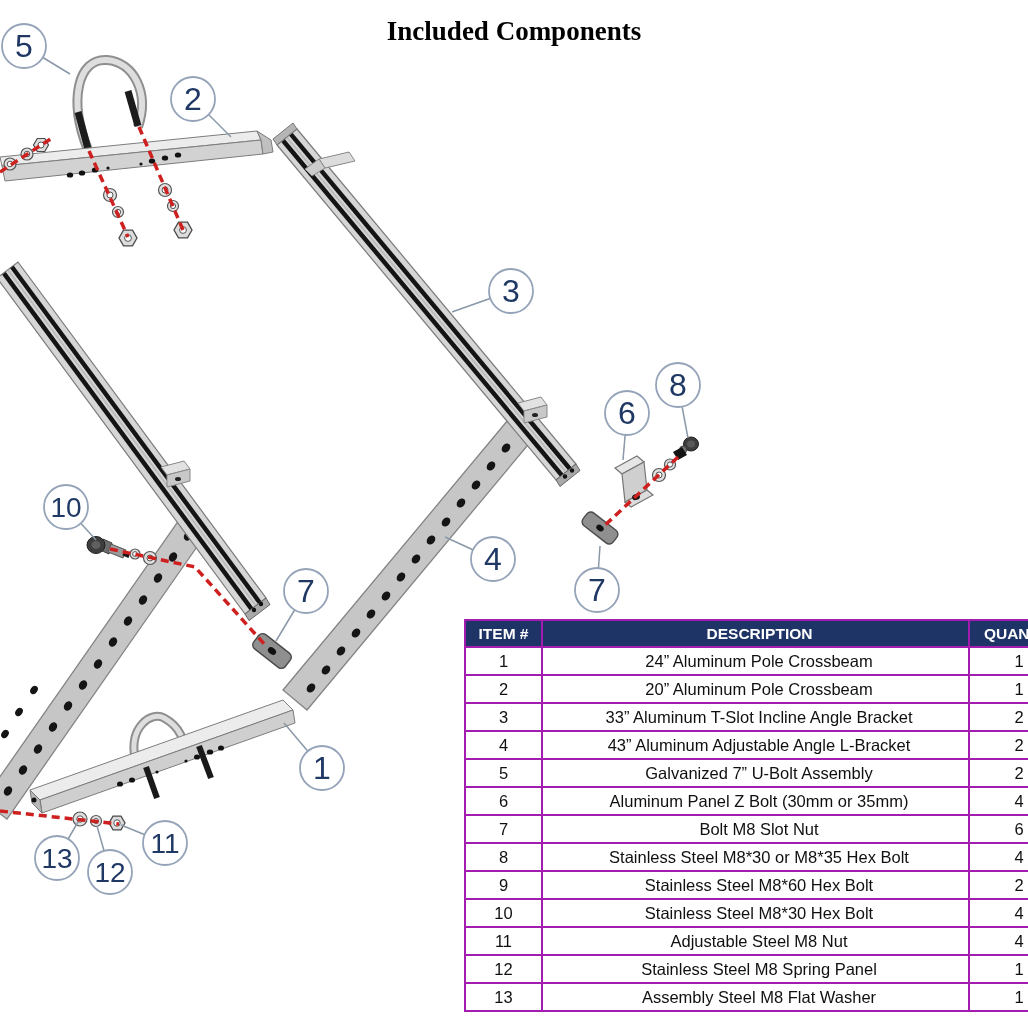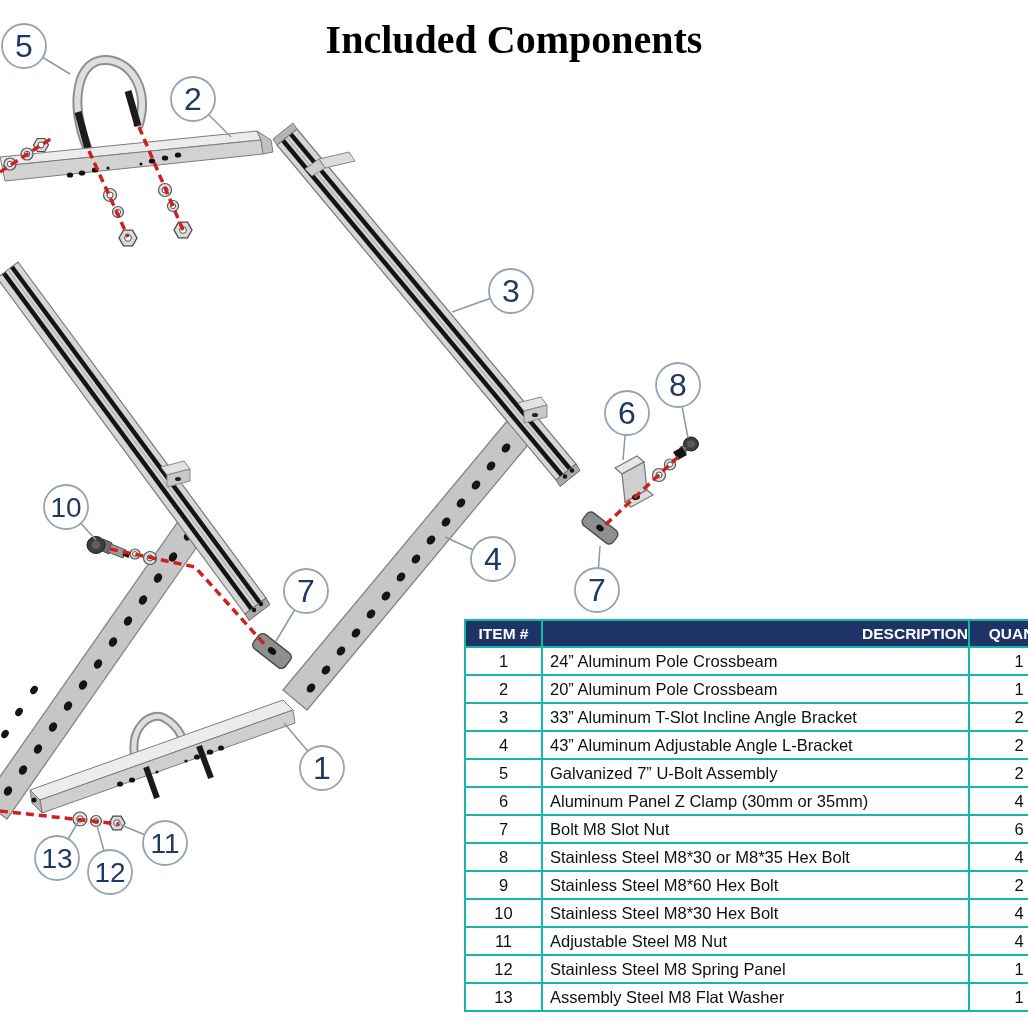--- a/index.html
+++ b/index.html
@@ -1,28 +1,28 @@
 <!DOCTYPE html>
 <html><head>
 <meta charset="utf-8">
 <style>
   html,body{margin:0;padding:0;background:#fff;}
   .page{position:relative;width:1028px;height:1028px;background:#ffffff;overflow:hidden;
         font-family:"Liberation Sans",sans-serif;}
   .title{position:absolute;top:16px;left:0;width:1028px;text-align:center;
-         font-family:"Liberation Serif",serif;font-weight:bold;font-size:40px;color:#000;}
+         font-family:"Liberation Serif",serif;font-weight:bold;font-size:27px;color:#000;}
   svg.diagram{position:absolute;left:0;top:0;width:1028px;height:1028px;}
   table.components{position:absolute;left:464px;top:619px;border-collapse:collapse;
         table-layout:fixed;width:604px;background:#fff;}
-  table.components th,table.components td{border:2px solid #14b8a6;white-space:nowrap;overflow:visible;}
+  table.components th,table.components td{border:2px solid #a21caf;white-space:nowrap;overflow:visible;}
   table.components thead th{background:#1e3466;color:#ffffff;font-weight:bold;font-size:15.5px;
-        height:25px;text-align:right;padding:0 0 0 8px;}
+        height:25px;text-align:center;padding:0 0 0 8px;}
   table.components thead th.item-col{text-align:center;padding:0;}
   table.components thead th.qty-col{padding-left:9px;}
-  table.components td{font-size:16.5px;height:26px;color:#101010;padding:0;}
+  table.components td{font-size:16.5px;height:26px;color:#101010;padding:0;text-align:center;}
   table.components td.item{text-align:center;}
   table.components td.desc{padding-left:7px;}
   table.components td.qty{text-align:center;}
 </style>
 </head>
 <body>
 
 <div class="page">
 
   <div class="title">Included Components</div>
@@ -337,21 +337,21 @@
           <td class="desc">43” Aluminum Adjustable Angle L-Bracket</td>
           <td class="qty">2</td>
         </tr>
         <tr>
           <td class="item">5</td>
           <td class="desc">Galvanized 7” U-Bolt Assembly</td>
           <td class="qty">2</td>
         </tr>
         <tr>
           <td class="item">6</td>
-          <td class="desc">Aluminum Panel Z Clamp (30mm or 35mm)</td>
+          <td class="desc">Aluminum Panel Z Bolt (30mm or 35mm)</td>
           <td class="qty">4</td>
         </tr>
         <tr>
           <td class="item">7</td>
           <td class="desc">Bolt M8 Slot Nut</td>
           <td class="qty">6</td>
         </tr>
         <tr>
           <td class="item">8</td>
           <td class="desc">Stainless Steel M8*30 or M8*35 Hex Bolt</td>

